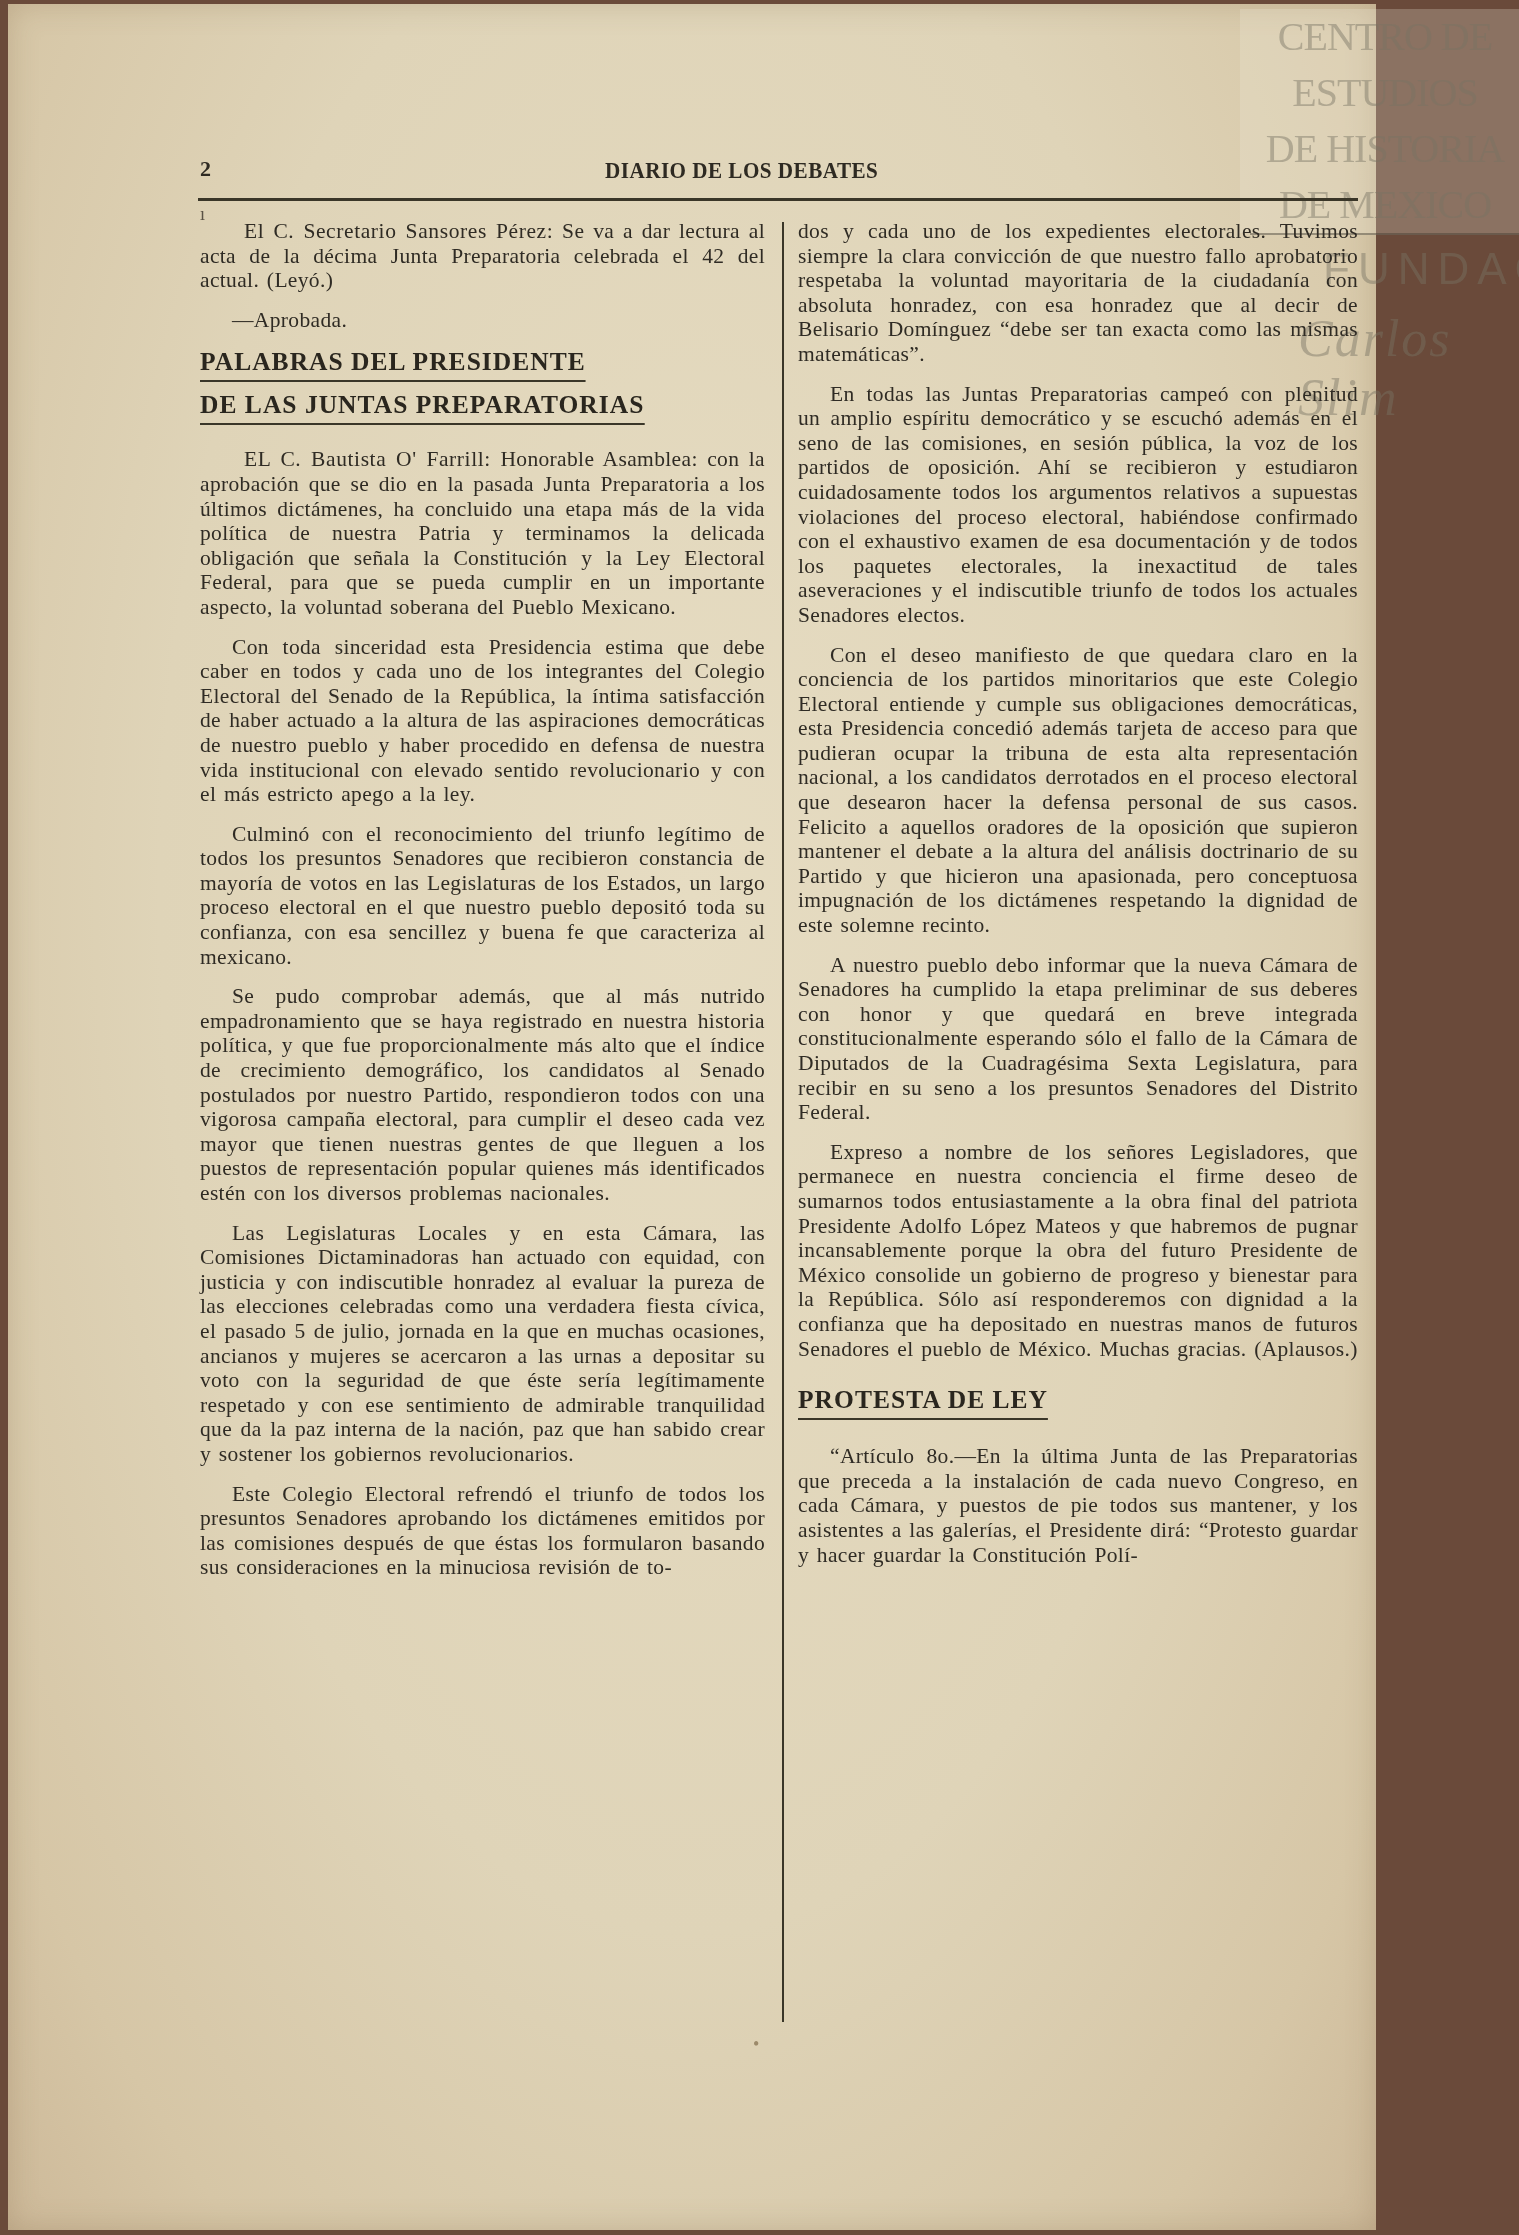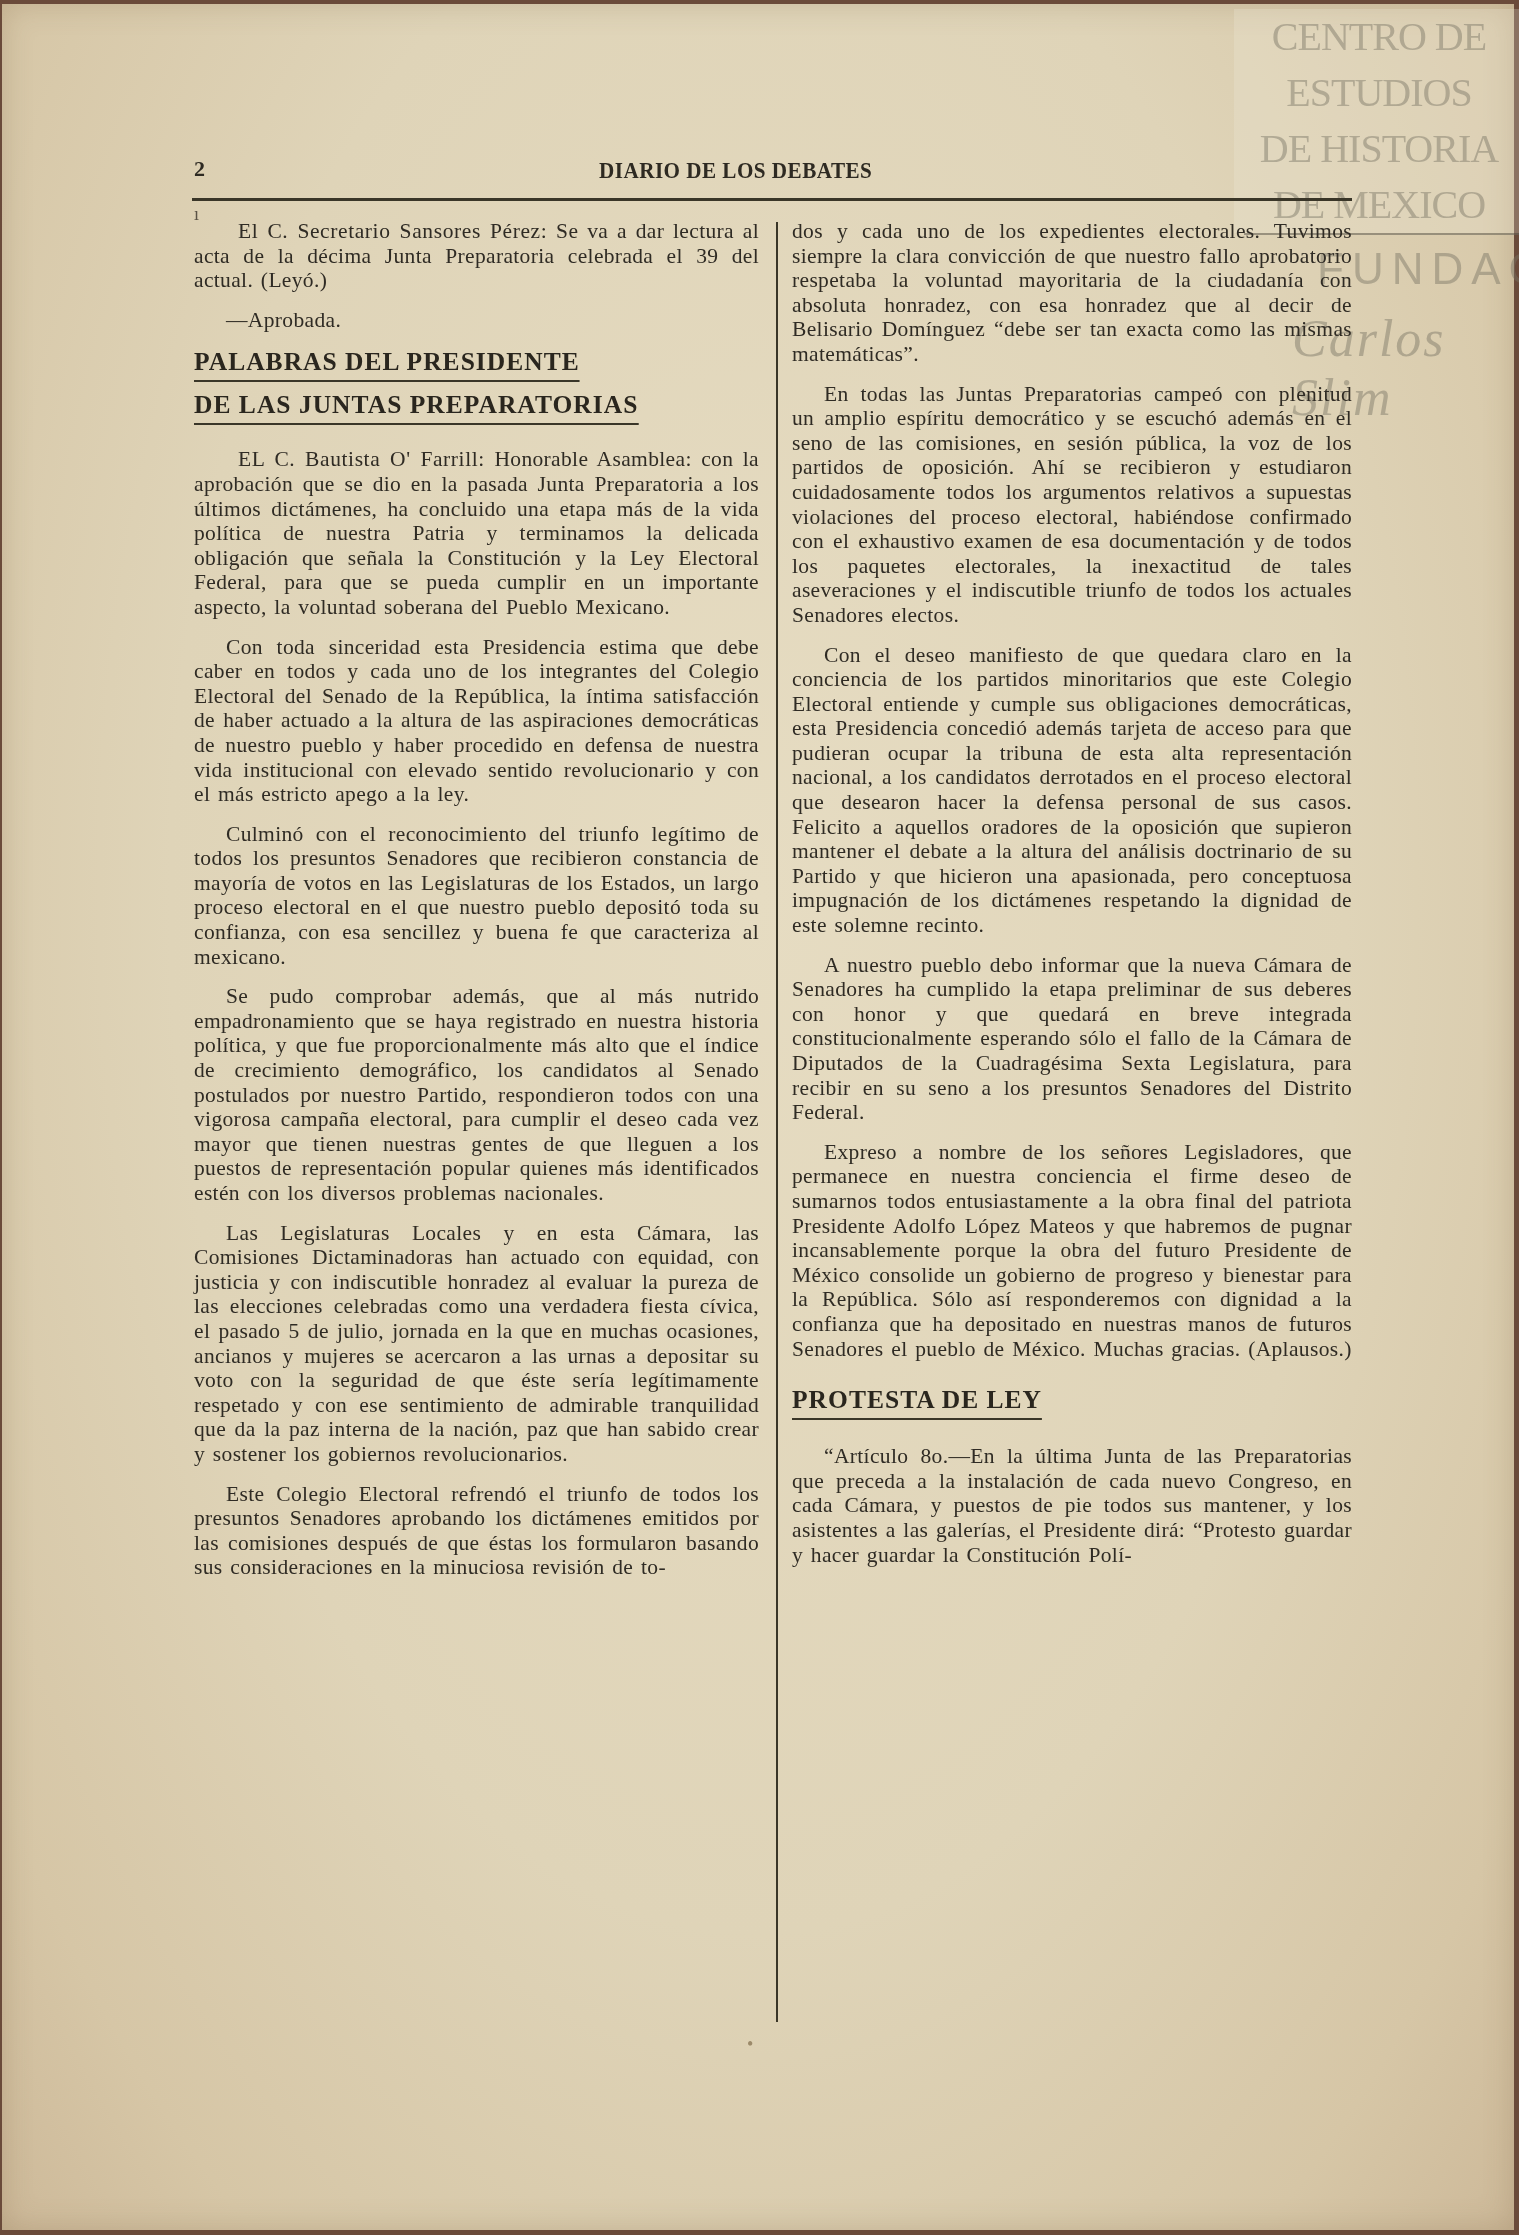--- a/index.html
+++ b/index.html
@@ -9,26 +9,27 @@
     body {
       width: 1519px;
       height: 2235px;
       position: relative;
       overflow: hidden;
       background: #6a4a3a;
       font-family: "Liberation Serif", "DejaVu Serif", serif;
     }
     .page {
       position: absolute;
-      left: 2px;
+      left: 8px;
       top: 4px;
-      width: 1512px;
+      width: 1328px;
       height: 2226px;
       background: radial-gradient(ellipse at 50% 40%, #e6dcc2 0%, #dfd4b8 55%, #d6c6a6 85%, #cdb999 100%);
       box-shadow: inset 0 0 30px rgba(120,90,60,0.25);
+      padding-left: 40px;
     }
     .running-head {
       position: absolute;
       left: 192px;
       top: 150px;
       width: 1150px;
       height: 30px;
       color: #2e2a22;
     }
     .page-number {
@@ -168,21 +169,21 @@
     <span class="page-number">2</span>
     <span class="journal-title">DIARIO DE LOS DEBATES</span>
   </div>
   <div class="head-rule"></div>
   <div class="head-rule second"></div>
 
   <div class="stray-mark" style="left:192px; top:200px;">ı</div>
 
   <div class="column col-left">
     <p>
-      <span class="speaker">El C. Secretario Sansores Pérez:</span><span> Se va a dar lectura al acta de la décima Junta Preparatoria celebrada el 39 del actual. (Leyó.)</span>
+      <span class="speaker">El C. Secretario Sansores Pérez:</span><span> Se va a dar lectura al acta de la décima Junta Preparatoria celebrada el 42 del actual. (Leyó.)</span>
     </p>
     <p>—Aprobada.</p>
 
     <div class="heading-block">
       <div class="section-heading">PALABRAS DEL PRESIDENTE</div>
       <div class="section-heading">DE LAS JUNTAS PREPARATORIAS</div>
     </div>
 
     <p>
       <span class="speaker">EL C. Bautista O' Farrill:</span><span> Honorable Asamblea: con la aprobación que se dio en la pasada Junta Preparatoria a los últimos dictámenes, ha concluido una etapa más de la vida política de nuestra Patria y terminamos la delicada obligación que señala la Constitución y la Ley Electoral Federal, para que se pueda cumplir en un importante aspecto, la voluntad soberana del Pueblo Mexicano.</span>

